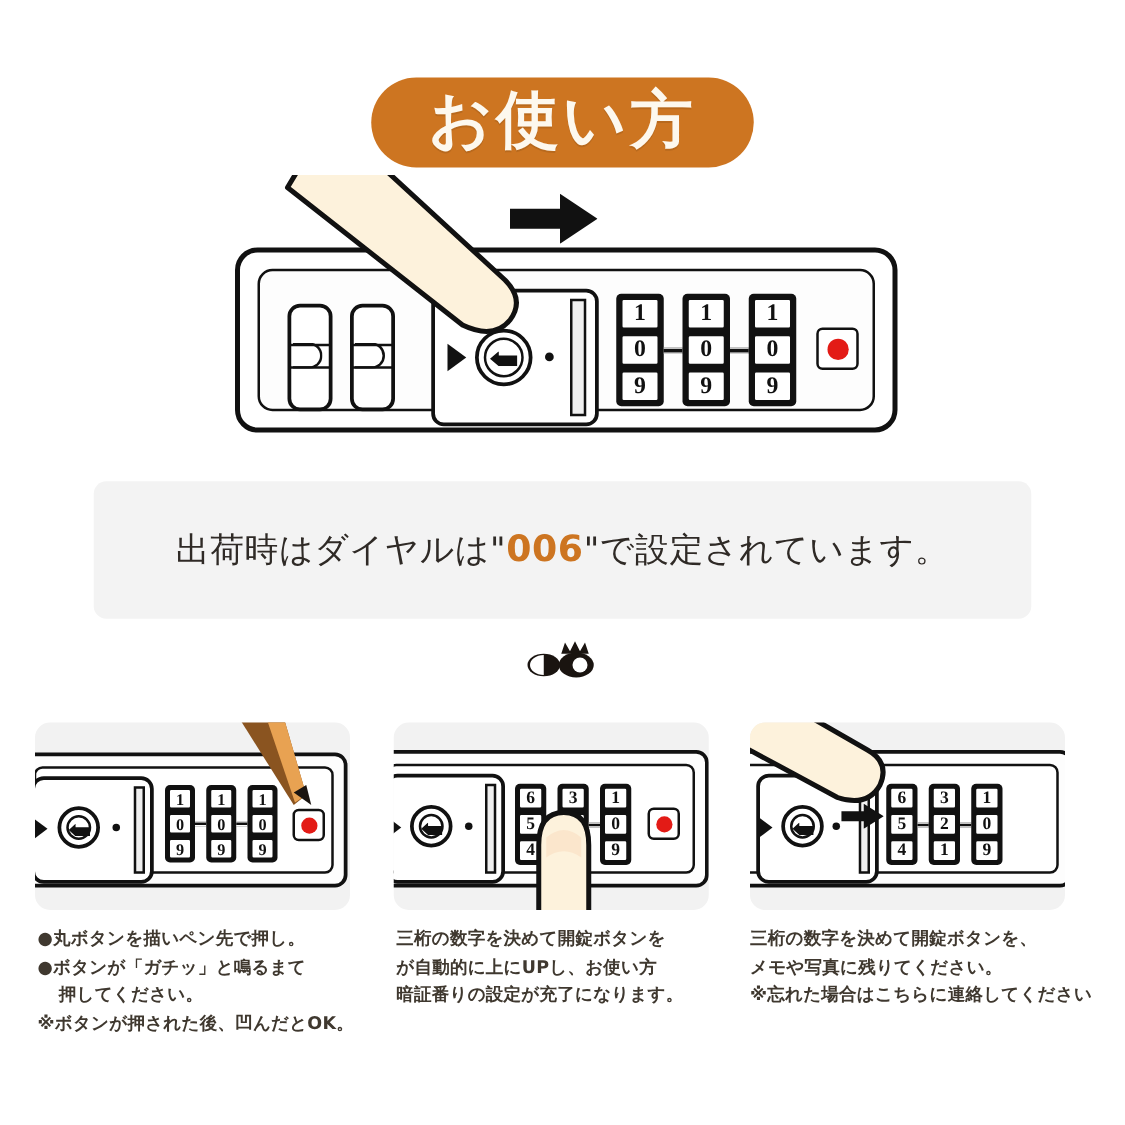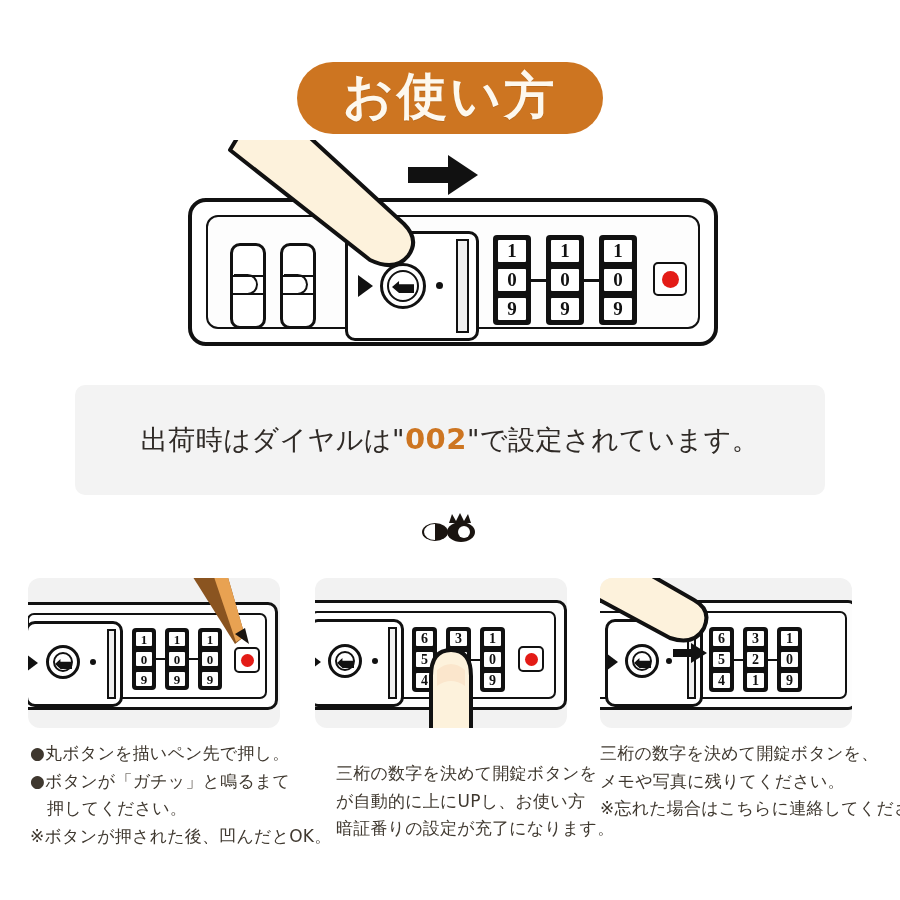--- a/index.html
+++ b/index.html
@@ -252,27 +252,28 @@
     border: 2px solid #111;
     border-radius: 7px;
     background: #fff;
     box-sizing: border-box;
   }
 
   
   .caption {
     position: absolute;
     top: 740px;
-    font-size: 17px;
+    font-size: 14px;
     line-height: 1.62;
     color: #3f382f;
     letter-spacing: 0.2px;
+    font-weight: bold;
   }
   .c1 { left: 30px; width: 278px; }
-  .c2 { left: 336px; width: 272px; margin-top: 20px; }
+  .c2 { left: 317px; width: 272px; }
   .c3 { left: 600px; width: 290px; }
   .caption .row { white-space: nowrap; }
   .caption .indent { padding-left: 17px; }
 </style>
 </head>
 <body>
 
 <div class="title-wrap">
   <div class="title-pill">お使い方</div>
 </div>
@@ -327,21 +328,21 @@
       </div>
     </div>
   </div>
 
   <svg style="position:absolute;left:70px;top:-10px;width:230px;height:150px;" viewBox="0 0 230 150">
     <path d="M40 -40 L10 10 L150 120 Q175 132 188 116 Q200 100 184 84 L60 -30 Z" fill="#fdf2dc" stroke="#111" stroke-width="4" stroke-linejoin="round"></path>
   </svg>
 </div>
 
 <div class="note-box">
-  <div class="note-line"><span>出荷時はダイヤルは"</span><span class="hi">002</span><span>"で設定されています。</span></div>
+  <div class="note-line"><span>出荷時はダイヤルは"</span><span class="hi">006</span><span>"で設定されています。</span></div>
 </div>
 
 <div class="section-head">
   <svg class="eyes-icon" viewBox="0 0 58 34">
     <ellipse cx="14" cy="20" rx="13" ry="9" fill="#1a1410"></ellipse>
     <path d="M3 20 a11 8 0 0 1 11 -8 v16 a11 8 0 0 1 -11 -8 z" fill="#fff"></path>
     <ellipse cx="40" cy="20" rx="14" ry="10" fill="#1a1410"></ellipse>
     <circle cx="43" cy="20" r="6" fill="#fff"></circle>
     <path d="M28 11 l3 -9 l4 7 l4 -8 l4 8 l4 -7 l3 9 z" fill="#1a1410"></path>
   </svg>

